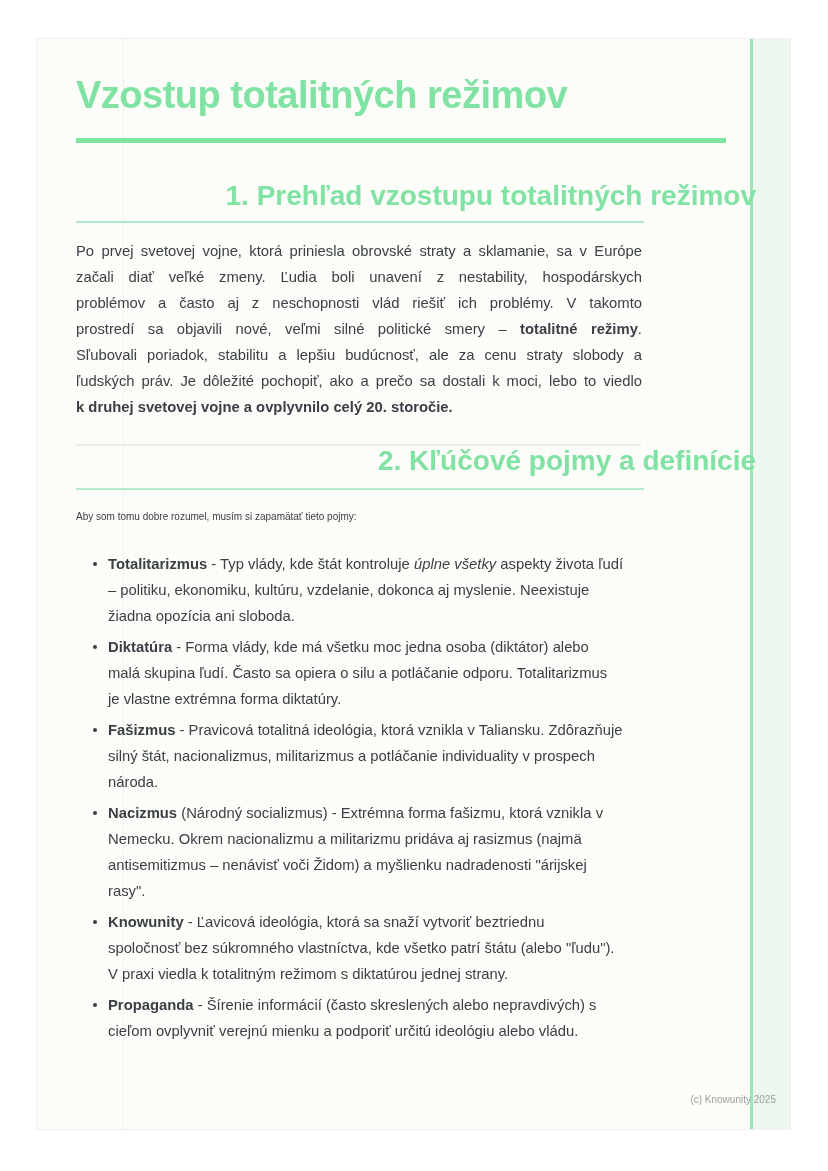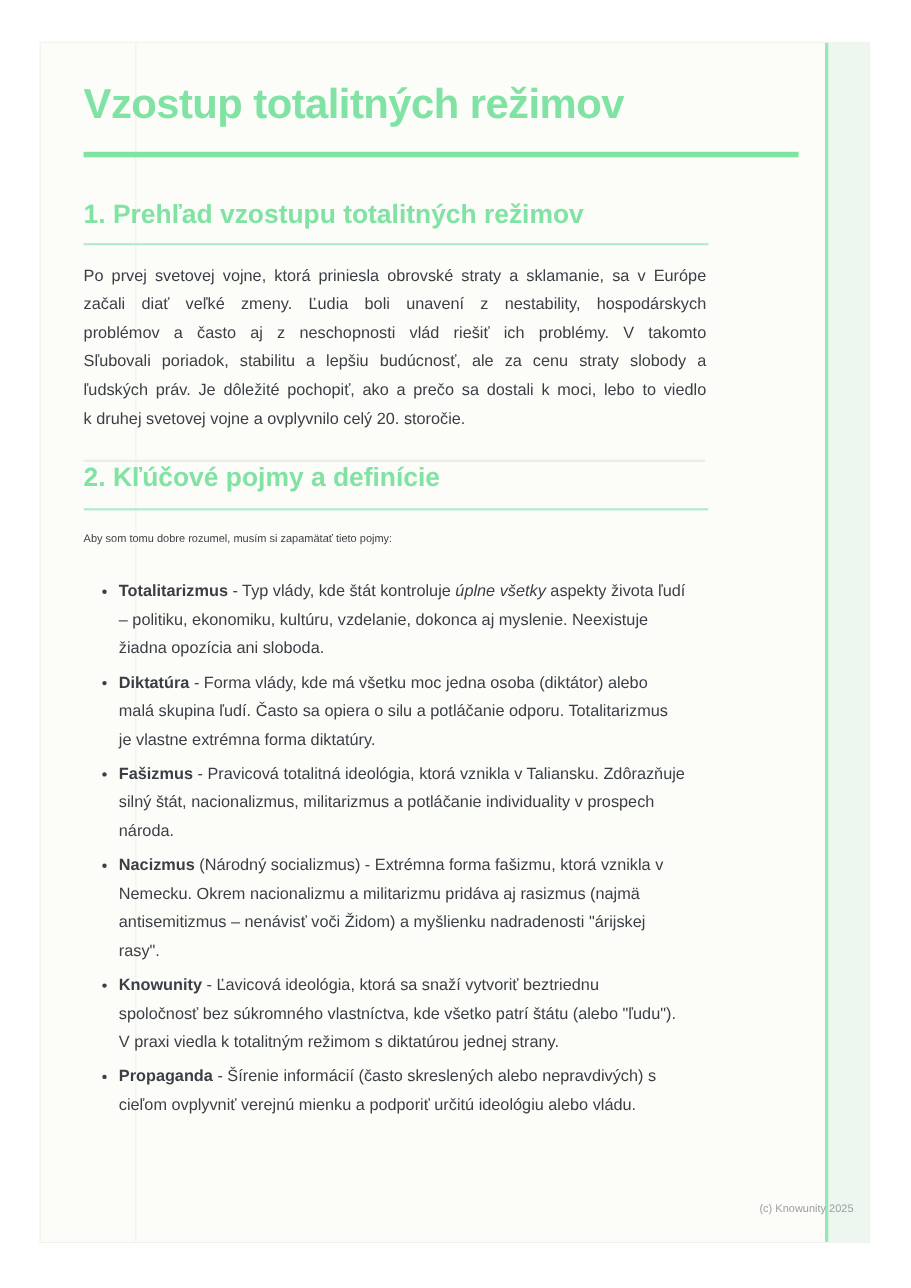--- a/index.html
+++ b/index.html
@@ -65,39 +65,40 @@
     color:var(--accent-green);
     letter-spacing:-0.5px;
   }
   .title-rule{
     width:650px;height:5px;
     background:var(--accent-rule);
     margin-top:21px;
   }
   .section-heading{
     margin:0;
-    font-size:24px;
+    font-size:28px;
     line-height:30px;
     font-weight:700;
     color:var(--accent-green);
+    text-align:right;
   }
   .h-sec1{margin-top:38px;}
   .section-rule{
     width:568px;height:2px;
     background:var(--thin-rule);
     margin-top:10px;
   }
   .paragraph{
     width:566px;
     margin-top:15px;
     font-size:14.8px;
     line-height:26px;
   }
   .pline{text-align:justify;text-align-last:justify;}
-  .pline.last{text-align:center;text-align-last:left;}
+  .pline.last{text-align:center;text-align-last:left;font-weight:bold;}
   .section-divider{
     width:565px;height:2px;
     background:var(--divider);
     margin-top:24px;
   }
   .h-sec2{}
   .rule-sec2{margin-top:12px;}
   .intro{
     margin:15px 0 0 0;
     font-size:10px;
@@ -145,20 +146,21 @@
     <h1 class="doc-title">Vzostup totalitných režimov</h1>
     <div class="title-rule"></div>
 
     <h2 class="section-heading h-sec1">1. Prehľad vzostupu totalitných režimov</h2>
     <div class="section-rule"></div>
 
     <div class="paragraph">
         <div class="tl pline"><span>Po prvej svetovej vojne, ktorá priniesla obrovské straty a sklamanie, sa v Európe</span></div>
         <div class="tl pline"><span>začali diať veľké zmeny. Ľudia boli unavení z nestability, hospodárskych</span></div>
         <div class="tl pline"><span>problémov a často aj z neschopnosti vlád riešiť ich problémy. V takomto</span></div>
+        <div class="tl pline"><span>prostredí sa objavili nové, veľmi silné politické smery – </span><span class="b">totalitné režimy</span><span>.</span></div>
         <div class="tl pline"><span>Sľubovali poriadok, stabilitu a lepšiu budúcnosť, ale za cenu straty slobody a</span></div>
         <div class="tl pline"><span>ľudských práv. Je dôležité pochopiť, ako a prečo sa dostali k moci, lebo to viedlo</span></div>
         <div class="tl pline last"><span>k druhej svetovej vojne a ovplyvnilo celý 20. storočie.</span></div>
       </div>
 
     <div class="section-divider"></div>
 
     <h2 class="section-heading h-sec2">2. Kľúčové pojmy a definície</h2>
     <div class="section-rule rule-sec2"></div>
 

